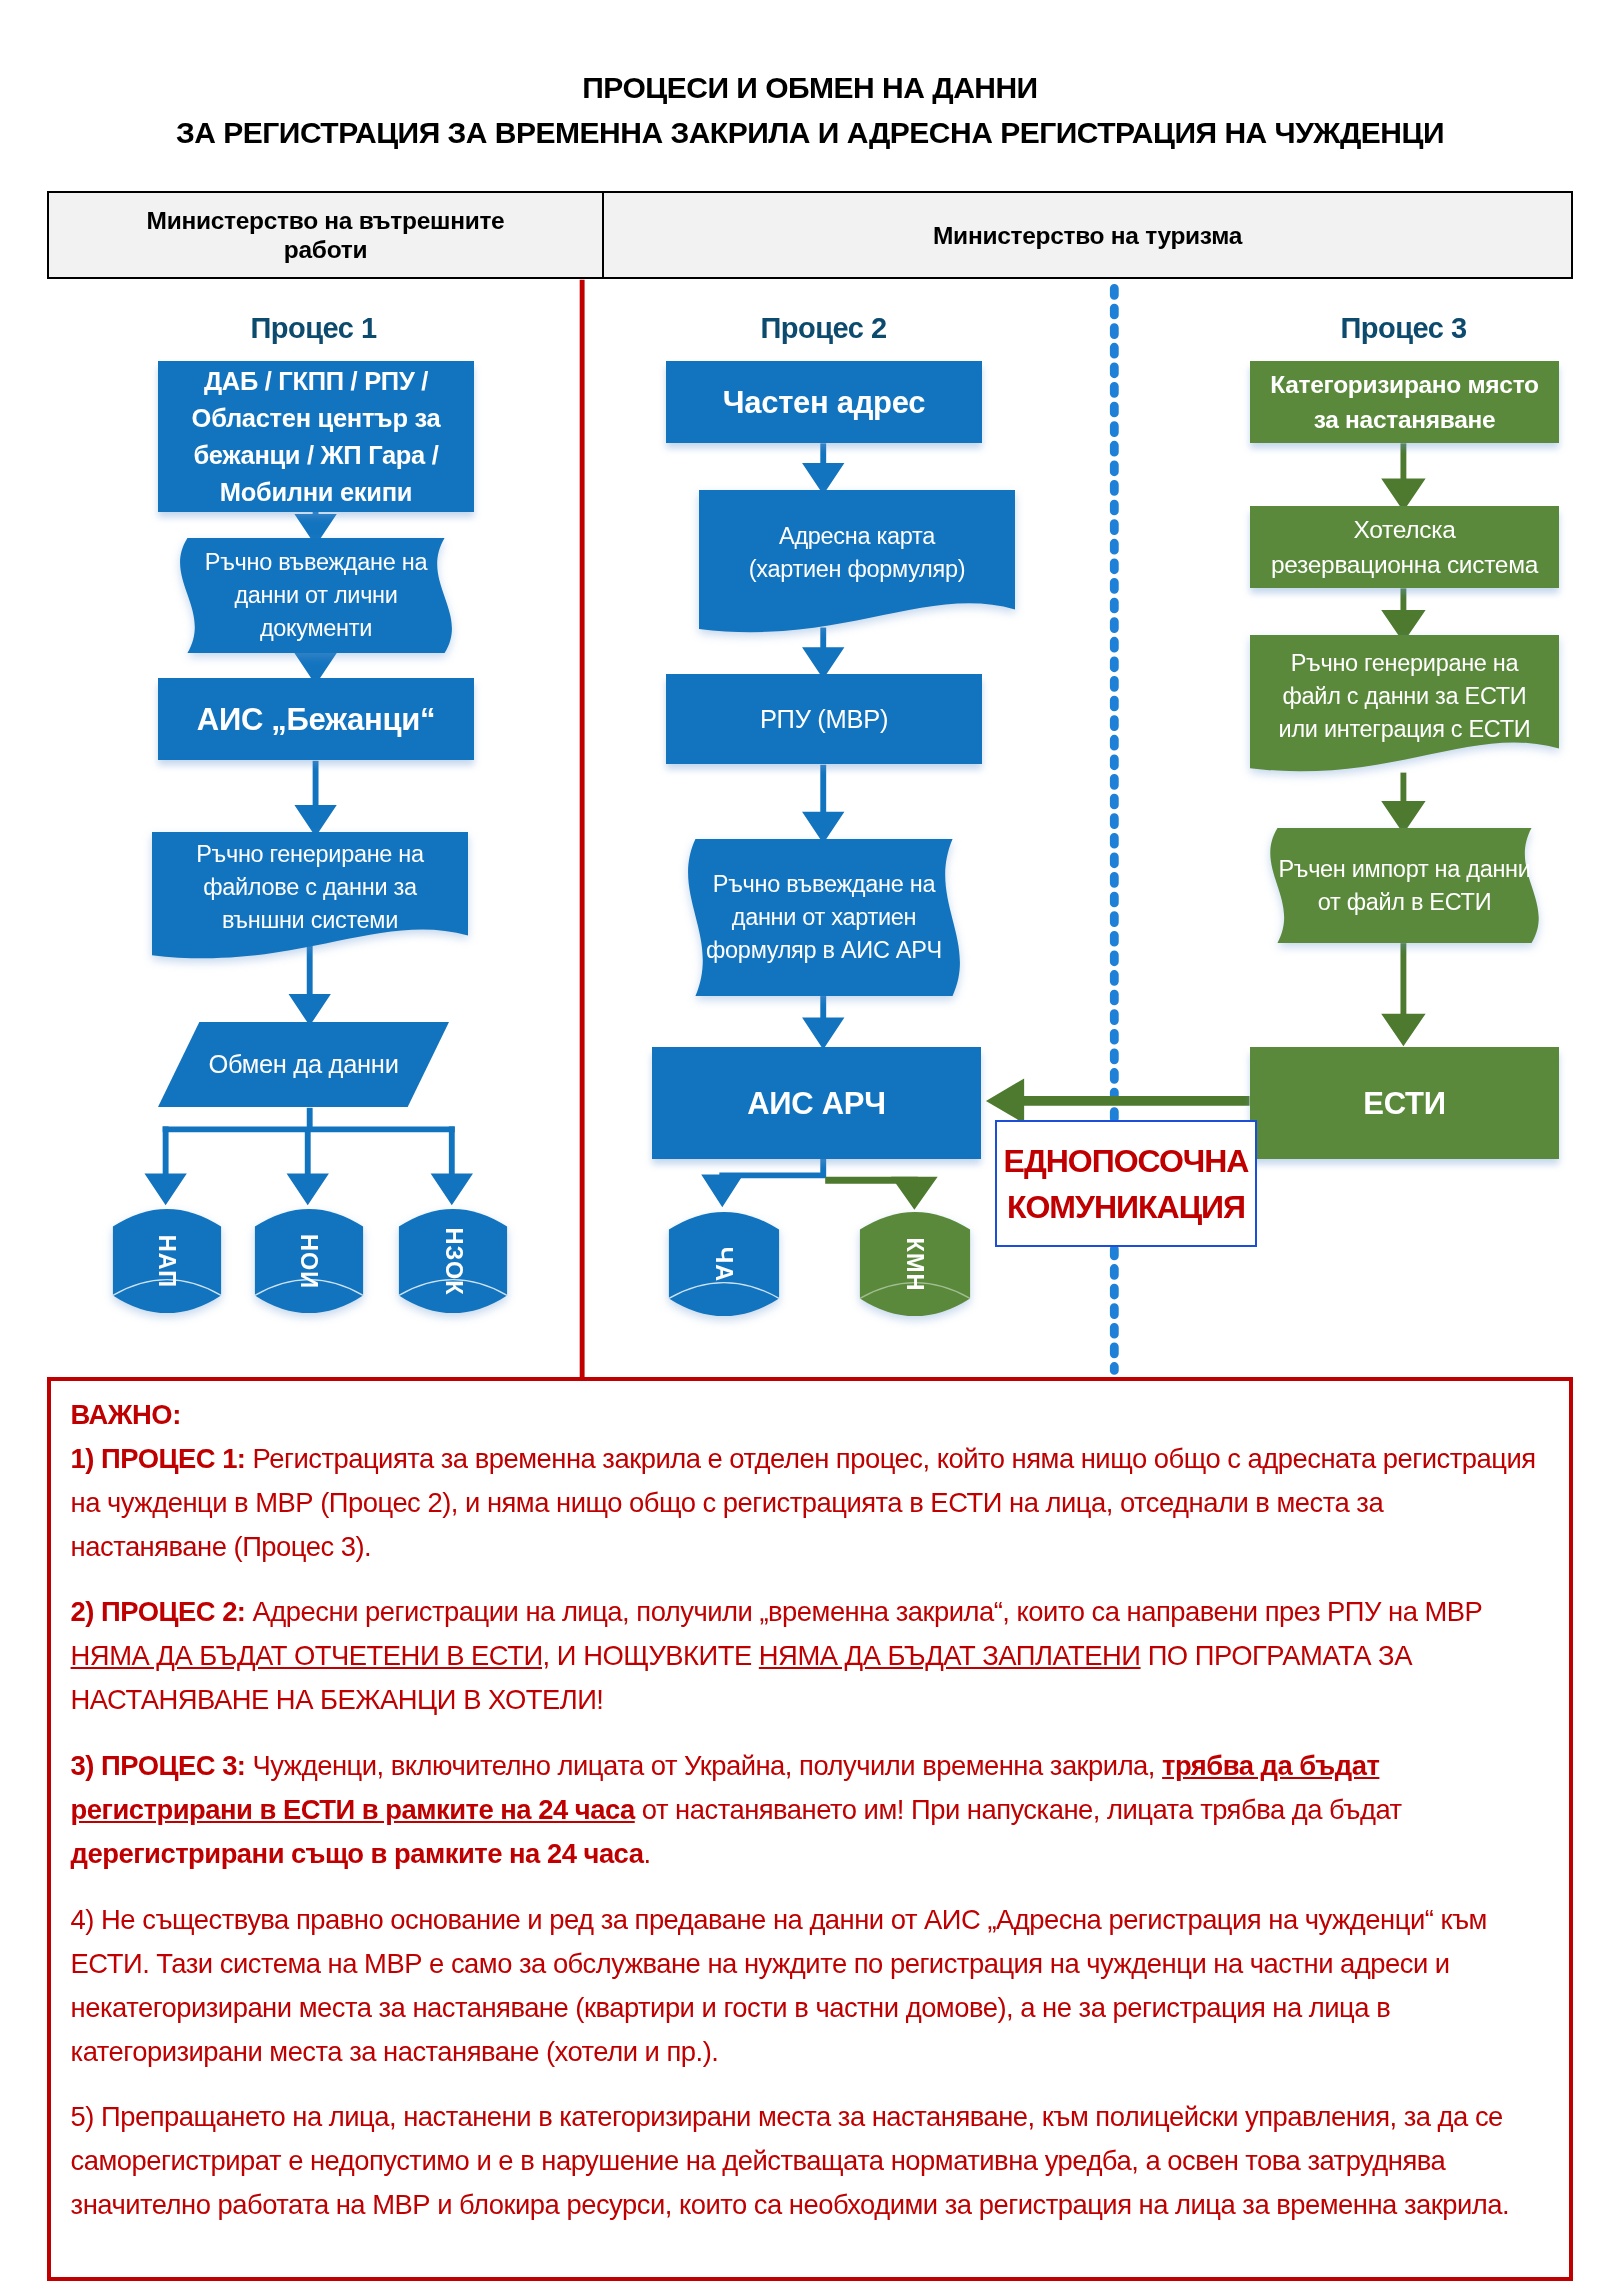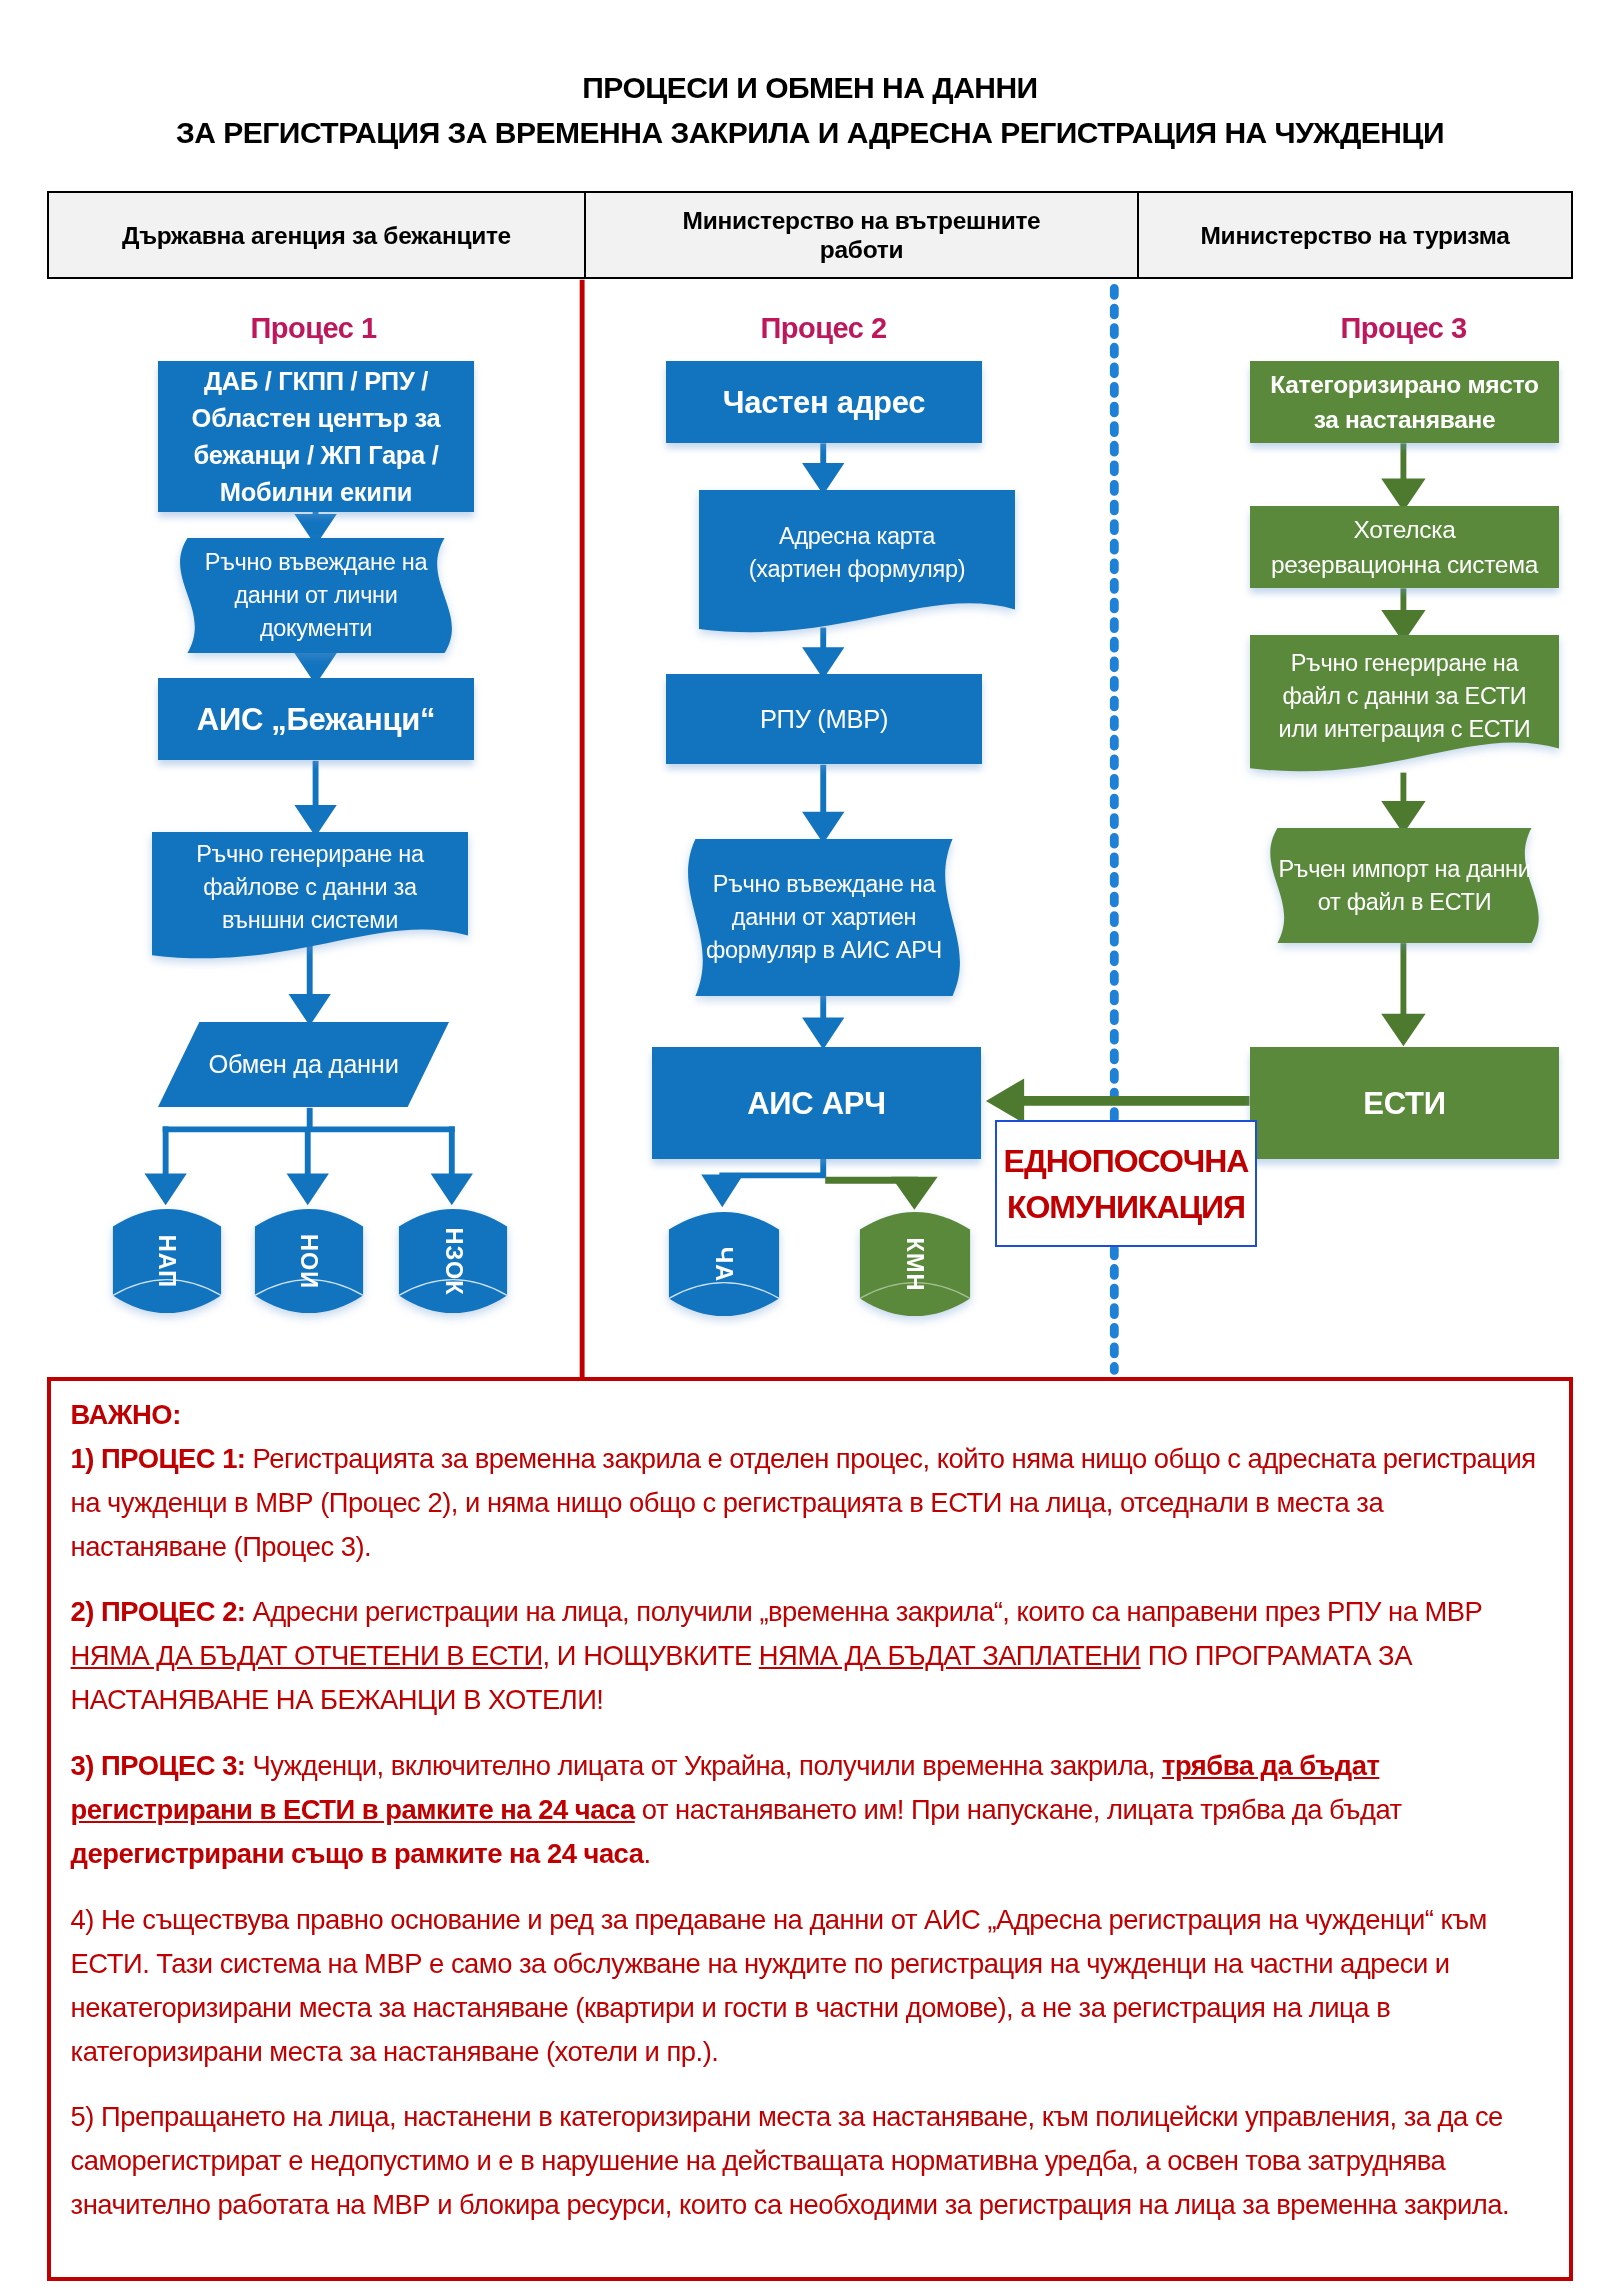--- a/index.html
+++ b/index.html
@@ -11,21 +11,21 @@
   .title{left:0;top:65px;width:1620px;text-align:center;color:#000;font-weight:bold;
          font-size:30px;line-height:45px;letter-spacing:-0.5px;}
   
   .lanes{left:47px;top:191px;width:1526px;height:88px;display:flex;border:2.9px solid #000;
          background:#F2F2F2;box-sizing:border-box;}
   .lane{display:flex;align-items:center;justify-content:center;text-align:center;
         font-weight:bold;font-size:24.5px;line-height:29px;color:#000;box-sizing:border-box;
         letter-spacing:-0.3px;}
   .lane+.lane{border-left:2.5px solid #000;}
   
-  .plabel{width:235px;text-align:center;font-weight:bold;font-size:29px;color:#be185d;
+  .plabel{width:235px;text-align:center;font-weight:bold;font-size:29px;color:#0c4a6e;
           letter-spacing:-0.5px;}
   
   .shape{position:absolute;display:flex;align-items:center;justify-content:center;
          text-align:center;color:#fff;font-size:23.5px;line-height:33px;letter-spacing:-0.3px;}
   .shape .lbl{position:relative;z-index:1;}
   .shape svg{position:absolute;left:0;top:0;width:100%;height:100%;z-index:0;
              filter:drop-shadow(0 4.9px 4.9px rgba(110,155,210,0.40));}
   .rect{box-shadow:0 5.9px 6.9px rgba(110,155,210,0.40);}
   .blue{background:#1274BF;}
   .greenbg{background:#5A893B;}
@@ -52,21 +52,20 @@
 <body>
 
 <div id="canvas">
 
   <div class="abs title">
     <div>ПРОЦЕСИ И ОБМЕН НА ДАННИ</div>
     <div>ЗА РЕГИСТРАЦИЯ ЗА ВРЕМЕННА ЗАКРИЛА И АДРЕСНА РЕГИСТРАЦИЯ НА ЧУЖДЕНЦИ</div>
   </div>
 
   <div class="abs lanes">
-    <div class="lane pre" style="width:535px;">Държавна агенция за бежанците</div>
     <div class="lane pre" style="width:553px;">Министерство на вътрешните
 работи</div>
     <div class="lane pre" style="flex:1;">Министерство на туризма</div>
   </div>
 
   <svg class="overlay" width="1620" height="2292" viewBox="0 0 1653 2338">
 
     <line x1="594" y1="285" x2="594" y2="1405" stroke="#C00000" stroke-width="5"></line>
     <line x1="1137" y1="294" x2="1137" y2="1398" stroke="#1E80D6" stroke-width="9" stroke-dasharray="7 13" stroke-linecap="round"></line>
 

